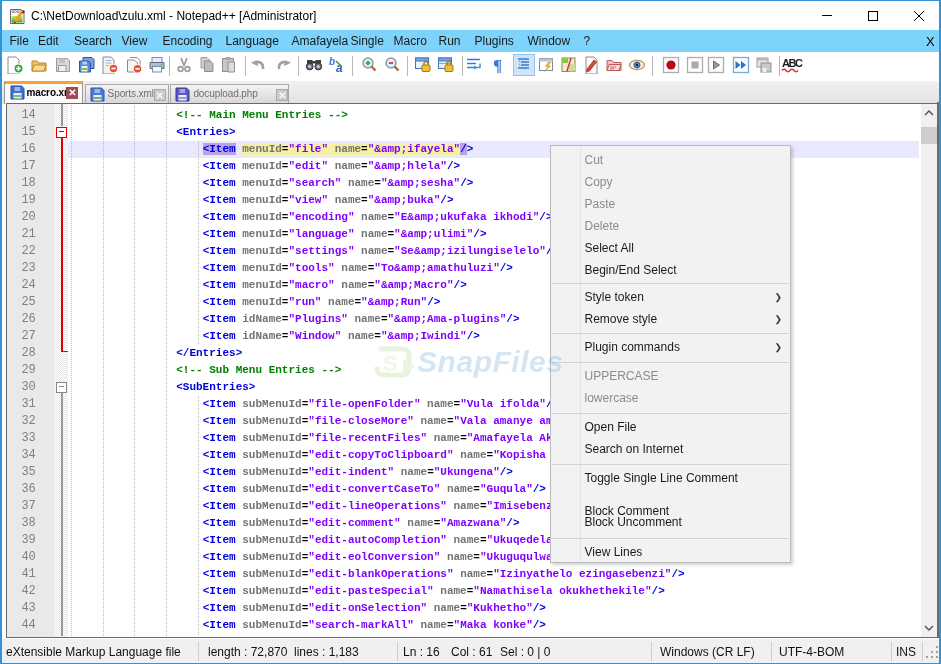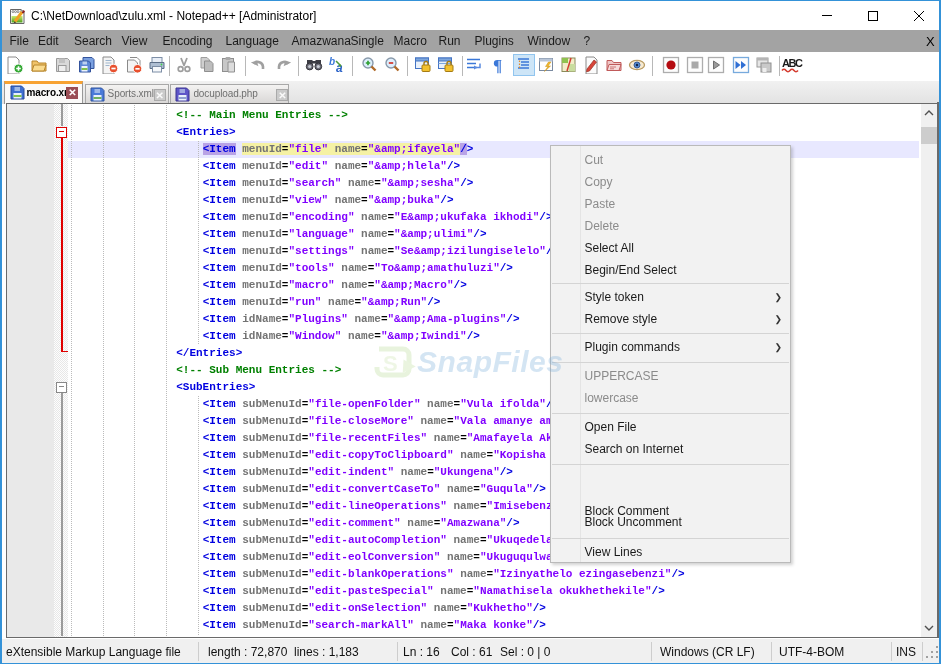--- a/index.html
+++ b/index.html
@@ -2,21 +2,21 @@
 <html><head><meta charset="utf-8"><style>
 *{margin:0;padding:0;box-sizing:border-box}
 html,body{width:941px;height:664px;overflow:hidden;background:#fff;font-family:"Liberation Sans",sans-serif}
 #win{position:absolute;left:0;top:0;width:941px;height:664px;border:1px solid #3492d8;background:#fff}
 
 #title{position:absolute;left:0;top:0;width:939px;height:29px;background:#fff}
 #title .txt{position:absolute;left:30px;top:8px;font-size:12px;color:#000}
 #ticon{position:absolute;left:8px;top:6px}
 .wbtn{position:absolute;top:0;width:46px;height:29px}
 
-#menubar{position:absolute;left:0;top:29px;width:939px;height:22px;background:#a3a3a3;font-size:12px;color:#1a1a1a}
+#menubar{position:absolute;left:0;top:29px;width:939px;height:22px;background:#7dd3fc;font-size:12px;color:#1a1a1a}
 #menubar span{position:absolute;top:4px}
 
 #toolbar{position:absolute;left:0;top:51px;width:939px;height:29px;background:#fff}
 .tbi{position:absolute}
 .tsep{position:absolute;top:4px;width:1px;height:20px;background:#b8b8b8}
 .tbactive{position:absolute;left:511.5px;top:1.5px;width:22px;height:22px;background:#cde5f7;border:1px solid #91c5ef}
 
 #tabbar{position:absolute;left:1px;top:80px;width:938px;height:23px;background:linear-gradient(#f1f1f1,#e2e2e2)}
 .tab{position:absolute;font-size:10px;letter-spacing:-0.1px}
 #tab1{left:2.4px;top:0;width:78.6px;height:23px;background:#fbfaf9;border:1px solid #989898;border-bottom:none;border-top:3px solid #f7a232;color:#000}
@@ -96,21 +96,21 @@
       </svg>
   </div>
 
   <div id="menubar">
     <span style="left:8.5px">File</span>
       <span style="left:37px">Edit</span>
       <span style="left:73px">Search</span>
       <span style="left:120.5px">View</span>
       <span style="left:161.5px">Encoding</span>
       <span style="left:224.5px">Language</span>
-      <span style="left:290.5px">Amazwana</span>
+      <span style="left:290.5px">Amafayela</span>
       <span style="left:349.5px">Single</span>
       <span style="left:392.5px">Macro</span>
       <span style="left:437.5px">Run</span>
       <span style="left:473.5px">Plugins</span>
       <span style="left:526.5px">Window</span>
       <span style="left:582.5px">?</span>
     <span style="left:925px;color:#000;font-size:13px">X</span>
   </div>
 
   <div id="toolbar">
@@ -324,20 +324,21 @@
   <div id="edframe"></div>
   <div id="gutter"></div>
   <div id="foldm"></div>
   <div id="caretline"></div>
 <div class="guide" style="left:69.6px;top:103.5px;height:531px"></div>
 <div class="guide" style="left:101.5px;top:103.5px;height:531px"></div>
 <div class="guide" style="left:133.4px;top:103.5px;height:531px"></div>
 <div class="guide" style="left:165.4px;top:103.5px;height:531px"></div>
 <div class="guide" style="left:197.3px;top:139.5px;height:204px"></div>
 <div class="guide" style="left:197.3px;top:394.5px;height:240px"></div>
+  <div id="nums">14<br>15<br>16<br>17<br>18<br>19<br>20<br>21<br>22<br>23<br>24<br>25<br>26<br>27<br>28<br>29<br>30<br>31<br>32<br>33<br>34<br>35<br>36<br>37<br>38<br>39<br>40<br>41<br>42<br>43<br>44</div>
 
   <div class="fline" style="left:60px;top:103.3px;height:22.2px;background:#9a9a9a"></div>
   <div class="fbox" style="top:125.5px;border:1.5px solid #e00000">
       <div style="position:absolute;left:1.5px;top:3.2px;width:5px;height:1.5px;background:#e00000"></div>
     </div>
   <div class="fline" style="left:60px;top:136.5px;height:214.5px;background:#e00000"></div>
   <div style="position:absolute;left:60px;top:349.5px;width:7px;height:1.5px;background:#e00000"></div>
   <div class="fbox" style="top:380.5px;border:1.5px solid #888">
       <div style="position:absolute;left:1.5px;top:3.2px;width:5px;height:1.5px;background:#888"></div>
     </div>
@@ -399,20 +400,21 @@
 <div class="mitem" style="top:162.0px">Remove style<span class="marr">❯</span></div>
 <div class="msep" style="top:187.0px"></div>
 <div class="mitem" style="top:190.0px">Plugin commands<span class="marr">❯</span></div>
 <div class="msep" style="top:216.0px"></div>
 <div class="mitem dis" style="top:219.0px">UPPERCASE</div>
 <div class="mitem dis" style="top:241.0px">lowercase</div>
 <div class="msep" style="top:267.0px"></div>
 <div class="mitem" style="top:270.0px">Open File</div>
 <div class="mitem" style="top:292.0px">Search on Internet</div>
 <div class="msep" style="top:318.0px"></div>
+<div class="mitem" style="top:321.0px">Toggle Single Line Comment</div>
 <div class="mitem" style="top:354px">Block Comment</div>
 <div class="mitem" style="top:365.0px">Block Uncomment</div>
 <div class="msep" style="top:392.0px"></div>
 <div class="mitem" style="top:395.0px">View Lines</div>
   </div>
 
   <div id="wmark">
     <svg width="200" height="40" viewBox="0 0 200 40">
       <g opacity="0.34">
         <path d="M8 8 h24 a6 6 0 0 1 6 6 v14 a6 6 0 0 1 -6 6 h-20 a6 6 0 0 1 -6-6 v-2" fill="none" stroke="#bede9e" stroke-width="5"></path>

